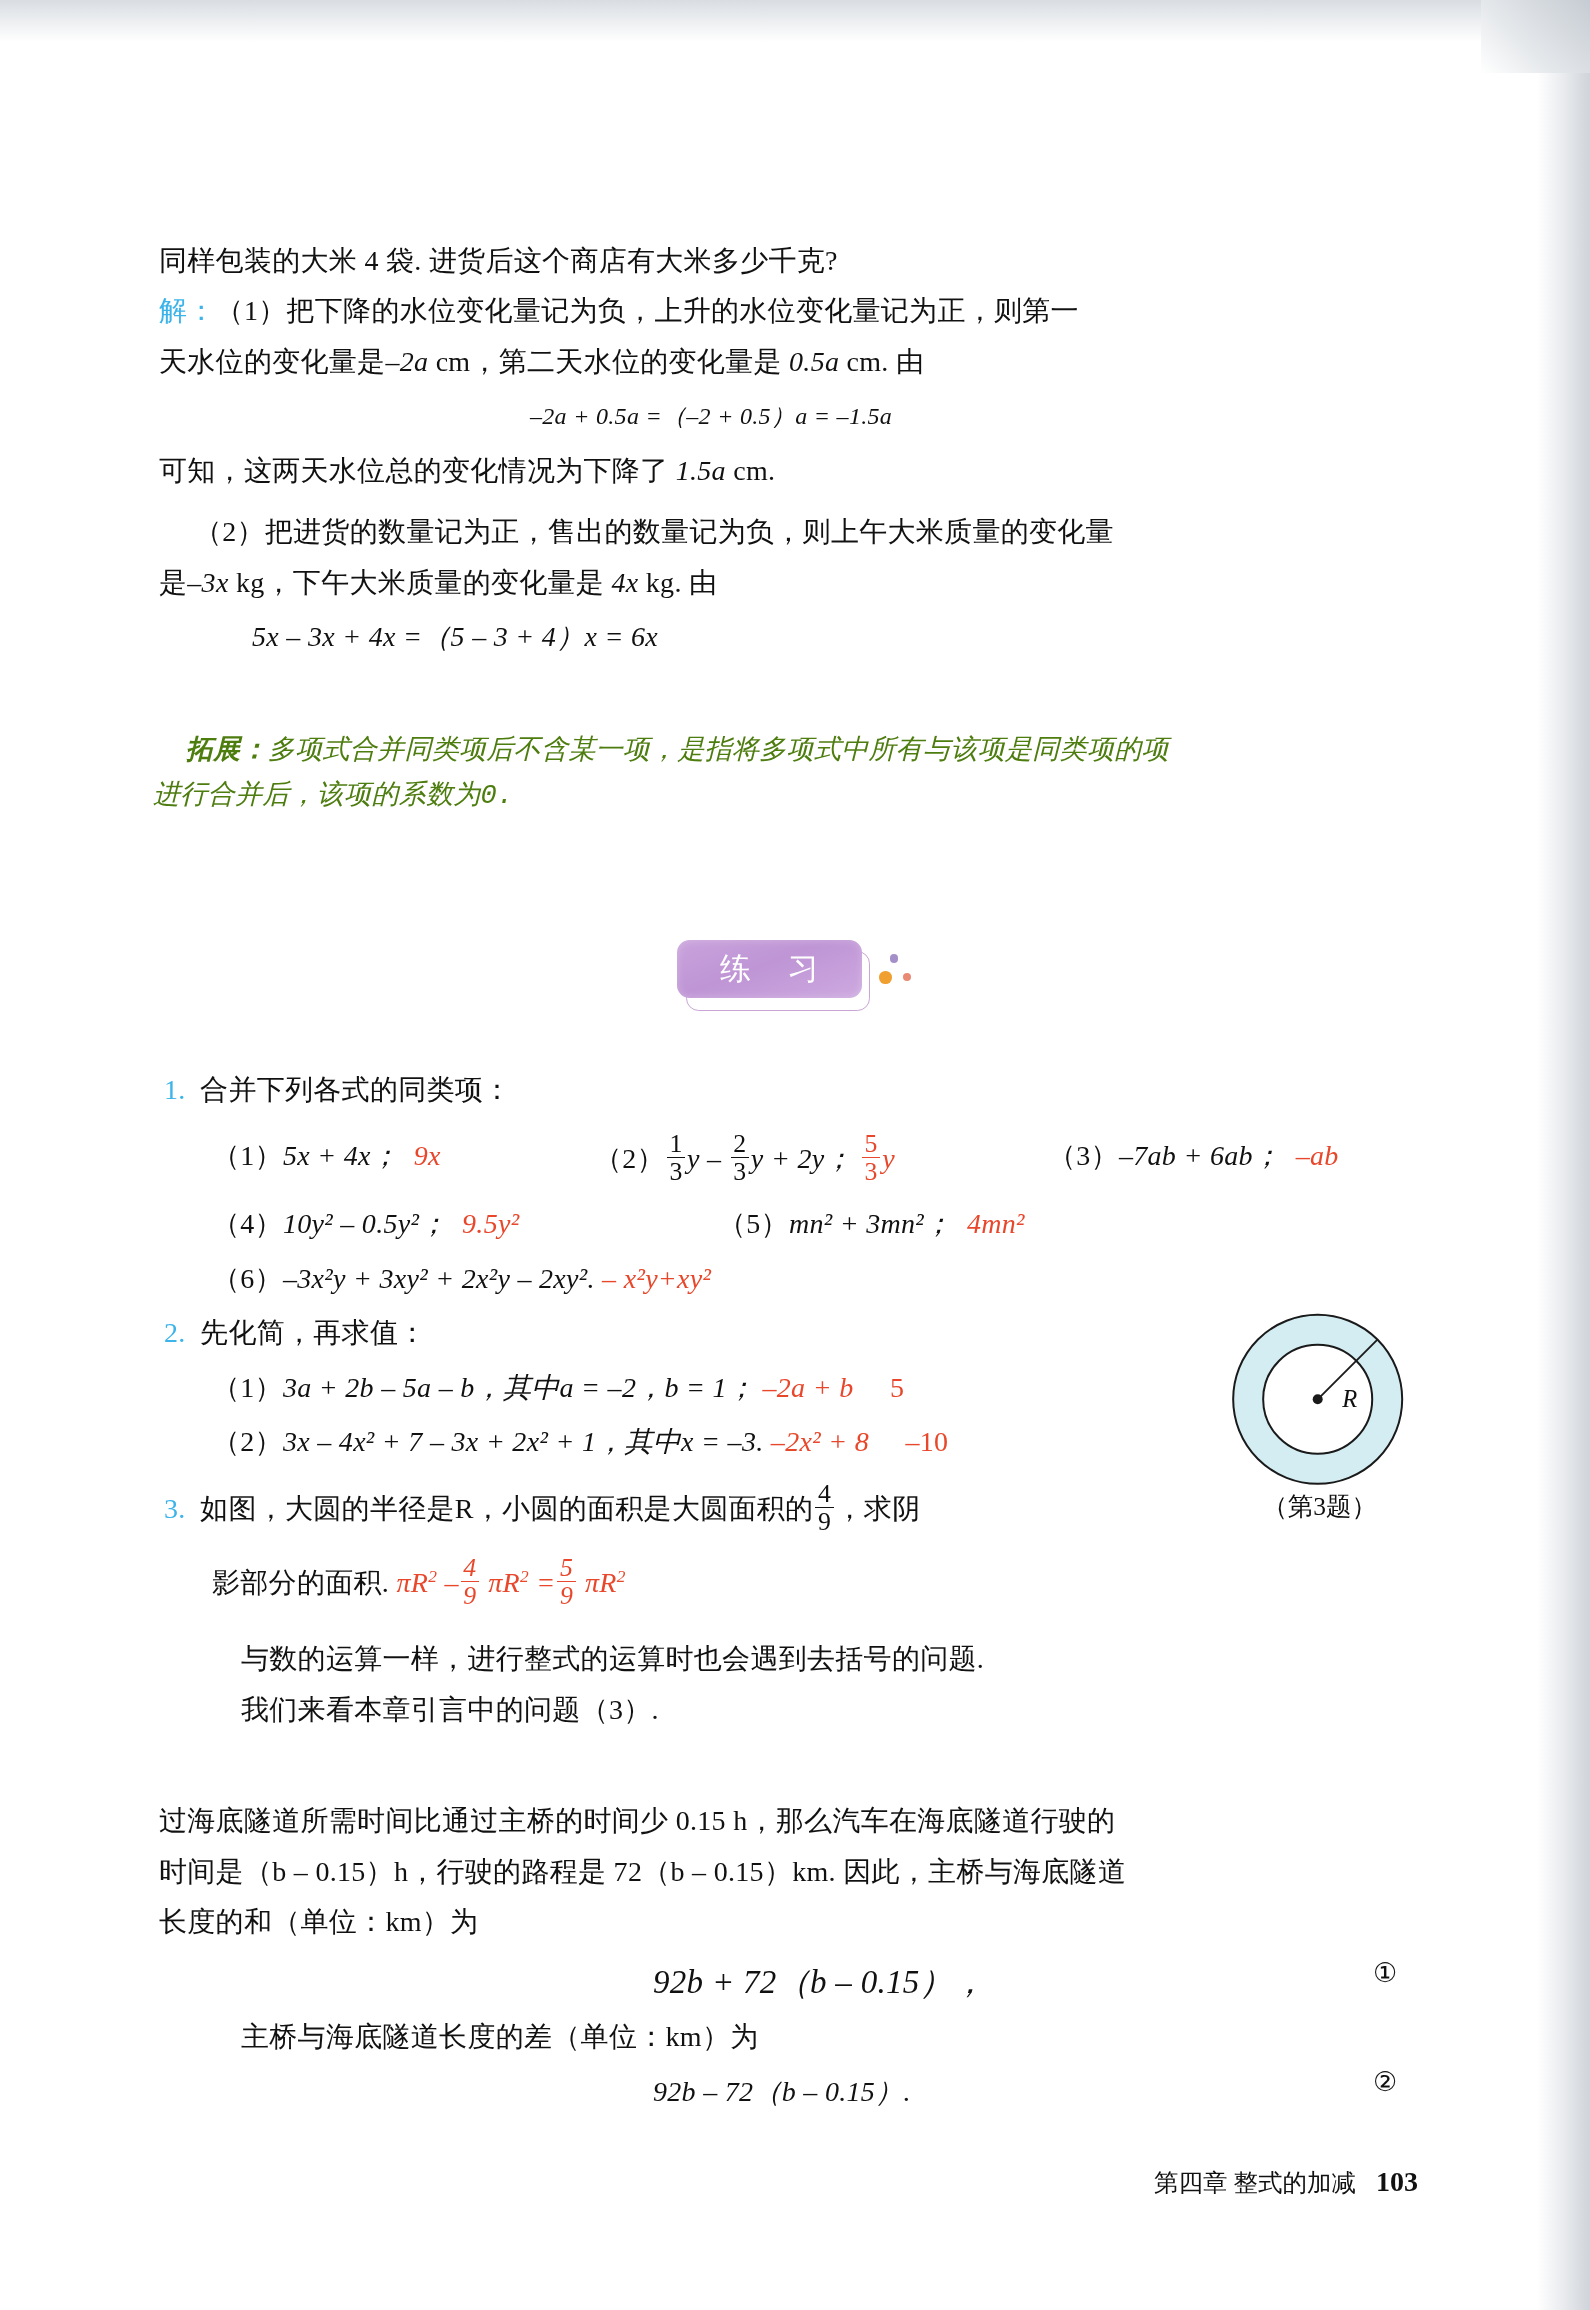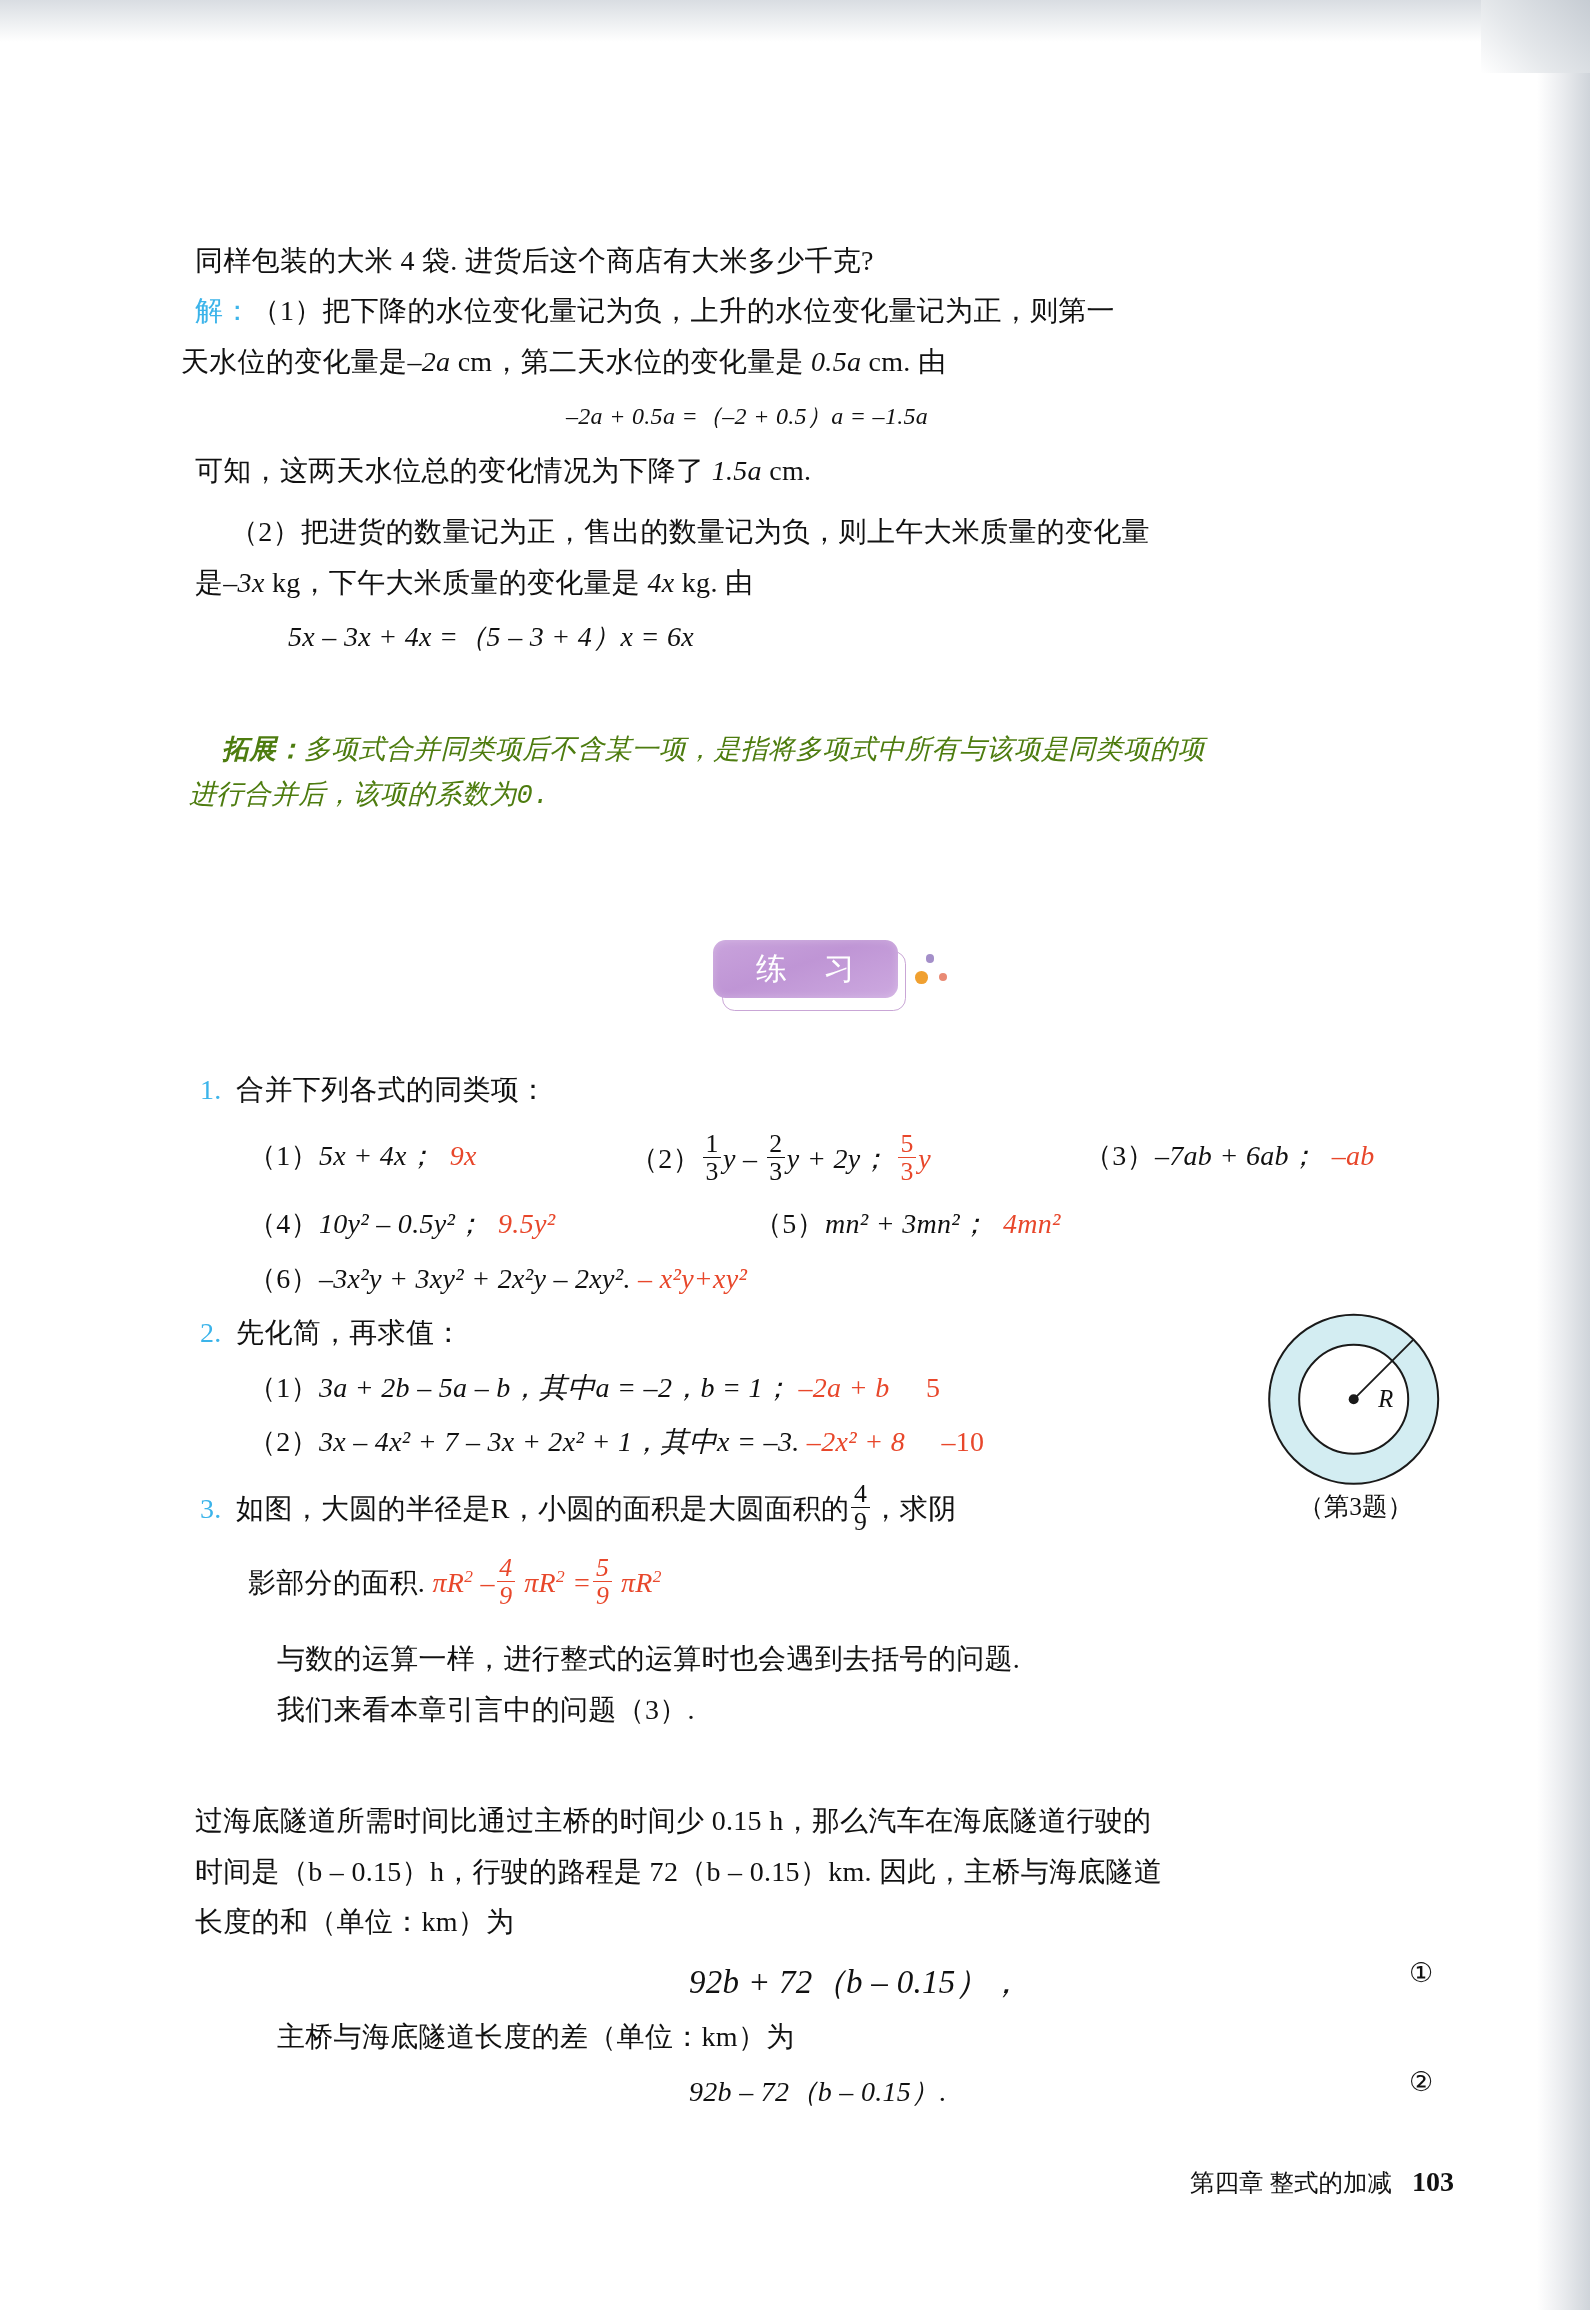--- a/index.html
+++ b/index.html
@@ -35,21 +35,20 @@
     right: 0; top: 0;
     width: 109px; height: 73px;
     background: linear-gradient(225deg, #c6ccd3 0%, #e5e8eb 60%, #ffffff 100%);
   }
 
   .content {
     position: absolute;
     left: 0; top: 0;
     width: 1537px;
     height: 2310px;
-    margin-left: 36px;
   }
 
   
   .para {
     position: absolute;
     font-size: 28px;
     line-height: 51px;
     color: #111111;
     letter-spacing: 0.3px;
     white-space: nowrap;
@@ -162,21 +161,21 @@
   <div class="edge-corner"></div>
 
   <div class="content">
 
     <div class="para cn" style="left:159px; top:235px;">同样包装的大米 4 袋. 进货后这个商店有大米多少千克?</div>
 
     <div class="para cn" style="left:159px; top:285px;">
       <span class="blue">解：</span><span>（1）把下降的水位变化量记为负，上升的水位变化量记为正，则第一</span>
     </div>
 
-    <div class="para cn" style="left:145px; top:336px;">
+    <div class="para cn" style="left:159px; top:336px;">
       <span>天水位的变化量是</span><span class="it">–2a</span><span>&nbsp;</span><span>cm，第二天水位的变化量是</span><span>&nbsp;</span><span class="it">0.5a</span><span>&nbsp;</span><span>cm. 由</span>
     </div>
 
     <div class="para it" style="left:530px; top:391px; font-size:24px;">–2a + 0.5a =（–2 + 0.5）a = –1.5a</div>
 
     <div class="para cn" style="left:159px; top:445px;">
       <span>可知，这两天水位总的变化情况为下降了</span><span>&nbsp;</span><span class="it">1.5a</span><span>&nbsp;</span><span>cm.</span>
     </div>
 
     <div class="para cn" style="left:194px; top:506px;">（2）把进货的数量记为正，售出的数量记为负，则上午大米质量的变化量</div>

